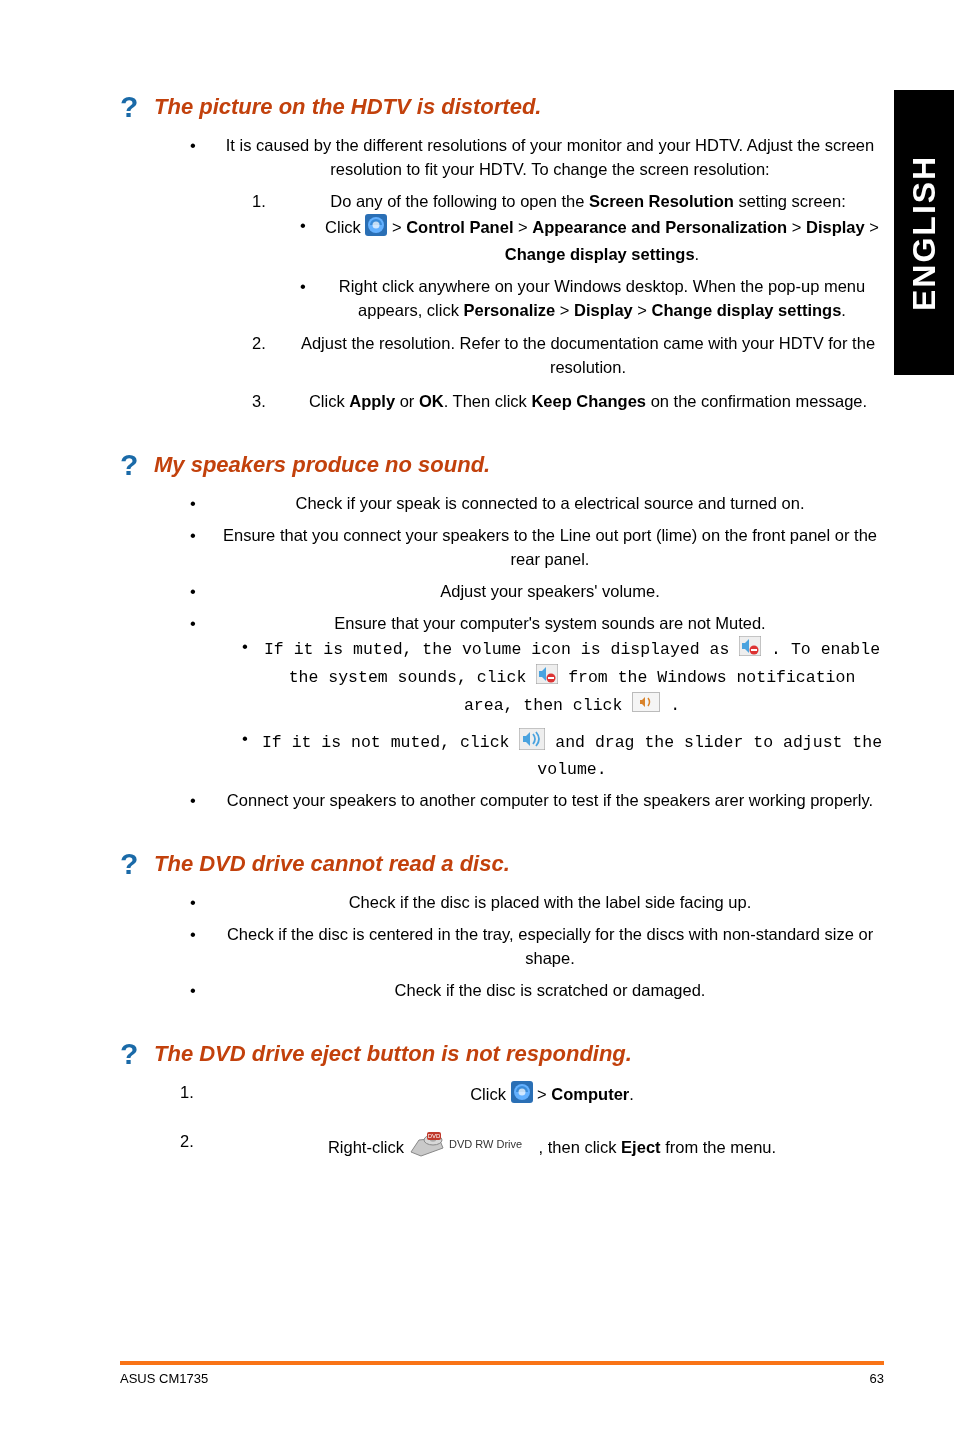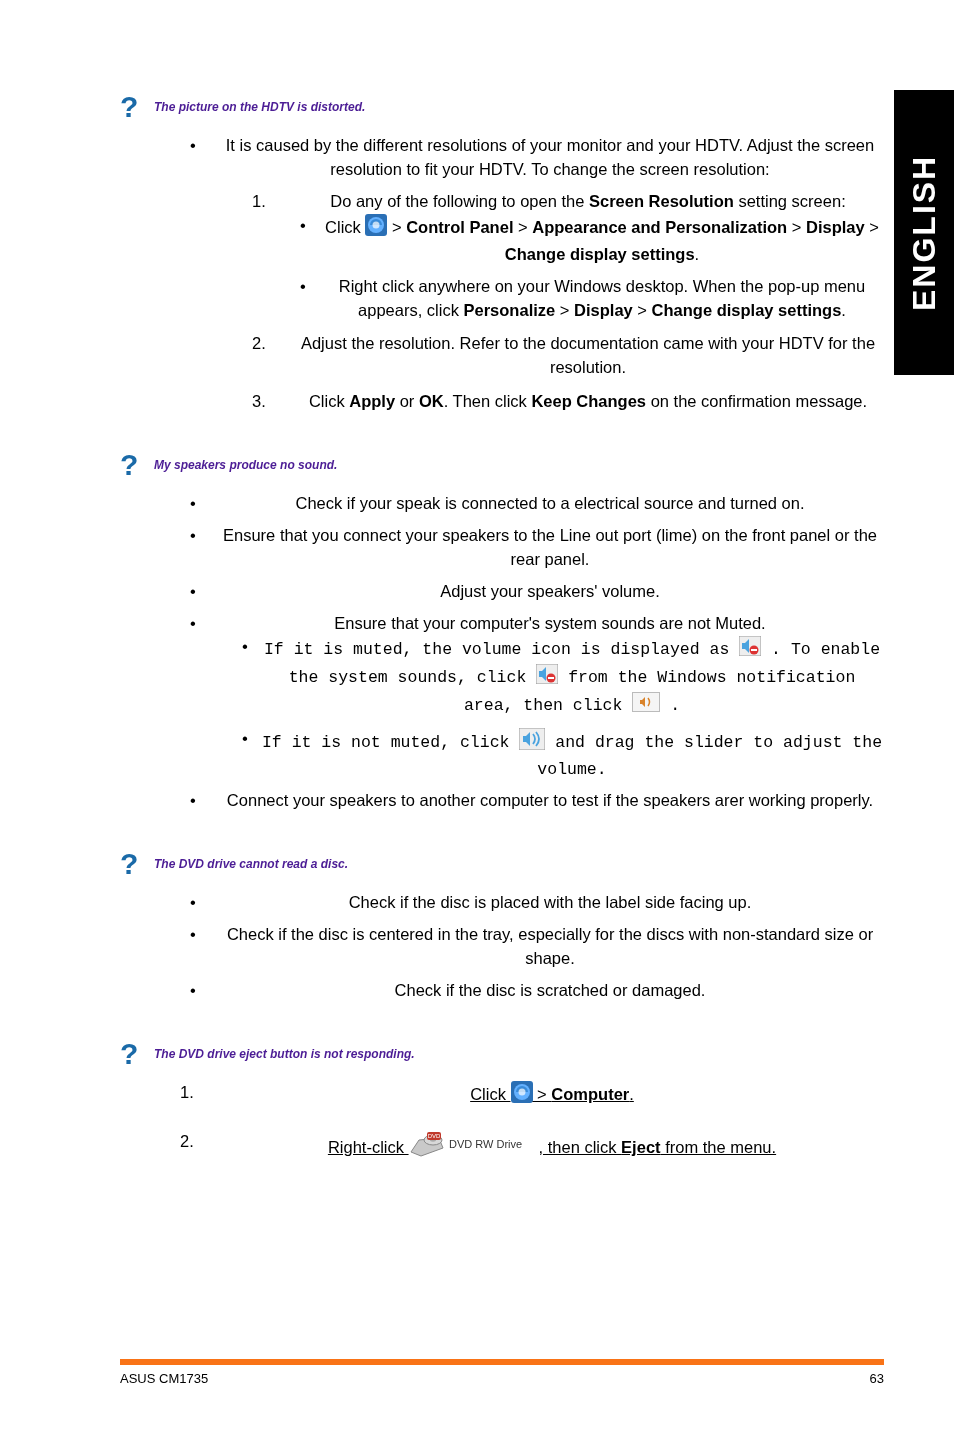--- a/index.html
+++ b/index.html
@@ -2,33 +2,33 @@
 <html><head>
 <meta charset="utf-8">
 <style>
   * { box-sizing: border-box; margin: 0; padding: 0; }
   html, body { width: 954px; height: 1438px; font-family: Arial, Helvetica, sans-serif; background: #fff; color: #000; }
   .page { position: relative; width: 954px; height: 1438px; padding: 90px 70px 40px 120px; }
   .lang-tab { position: absolute; right: 0; top: 90px; width: 60px; height: 285px; background: #000; color: #fff; display: flex; align-items: center; justify-content: center; writing-mode: vertical-rl; transform: rotate(180deg); font-size: 32px; font-weight: bold; letter-spacing: 2px; }
   .section { margin-bottom: 34px; }
   .heading-row { display: flex; align-items: center; margin-bottom: 10px; }
   .qmark { color: #1a6aa8; font-size: 30px; font-weight: bold; width: 34px; text-align: left; flex-shrink: 0; font-family: Arial, sans-serif; }
-  .heading { color: #4c1d95; font-style: italic; font-weight: bold; font-size: 12px; }
+  .heading { color: #c2410c; font-style: italic; font-weight: bold; font-size: 22px; }
   .content { margin-left: 60px; font-size: 16.5px; line-height: 1.45; text-align: center; }
   ul.bullets { list-style: none; }
   ul.bullets > li { position: relative; padding-left: 36px; margin-bottom: 8px; }
   ul.bullets > li::before { content: "•"; position: absolute; left: 10px; top: 0; }
   ol.nums { list-style: none; counter-reset: item; margin-left: 36px; }
   ol.nums > li { position: relative; padding-left: 40px; margin-bottom: 10px; counter-increment: item; }
   ol.nums > li::before { content: counter(item) "."; position: absolute; left: 0; top: 0; }
   ul.subbullets { list-style: none; margin-top: 0; }
   ul.subbullets > li { position: relative; padding-left: 24px; margin-bottom: 8px; }
   ul.subbullets > li::before { content: "•"; position: absolute; left: 4px; top: 0; }
   .icon { display: inline-block; vertical-align: middle; }
-  .footer { position: absolute; bottom: 52px; left: 120px; right: 70px; border-top: 6px solid #f97316; padding-top: 6px; display: flex; justify-content: space-between; font-size: 13px; }
+  .footer { position: absolute; bottom: 52px; left: 120px; right: 70px; border-top: 4px solid #f97316; padding-top: 6px; display: flex; justify-content: space-between; font-size: 13px; }
   b { font-weight: bold; }
 </style>
 </head>
 <body>
 
 <div class="page">
 
   <div class="lang-tab">ENGLISH</div>
 
   <div class="section">
@@ -125,21 +125,21 @@
       </ul>
     </div>
   </div>
 
   <div class="section">
     <div class="heading-row">
       <span class="qmark">?</span>
       <span class="heading">The DVD drive eject button is not responding.</span>
     </div>
     <div class="content">
-      <ol class="nums" style="margin-left:0;text-decoration:underline;">
+      <ol class="nums" style="margin-left:0;">
         <li style="margin-bottom:20px;">
           <span>Click </span><span class="icon"><svg width="22" height="22" viewBox="0 0 22 22">
                 <rect width="22" height="22" rx="3" fill="#2a6fb5"></rect>
                 <circle cx="11" cy="11" r="8" fill="#64b1ff"></circle>
                 <path d="M5 11 a6 6 0 0 1 12 0" fill="#3a8bd8"></path>
                 <circle cx="11" cy="11" r="3.5" fill="#fff" opacity="0.7"></circle>
               </svg></span><span> &gt; </span><b>Computer</b><span>.</span>
         </li>
         <li>
           <span>Right-click </span><span class="icon" style="vertical-align:middle;"><svg width="130" height="30" viewBox="0 0 130 30">

